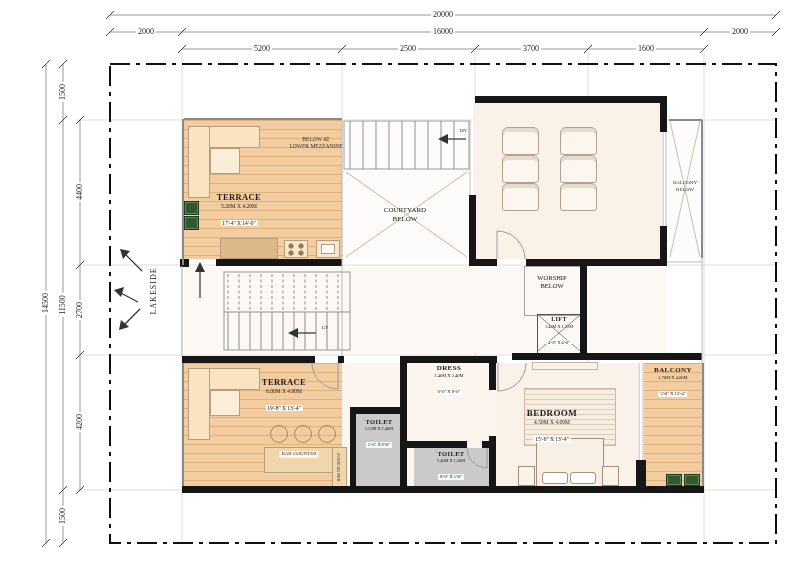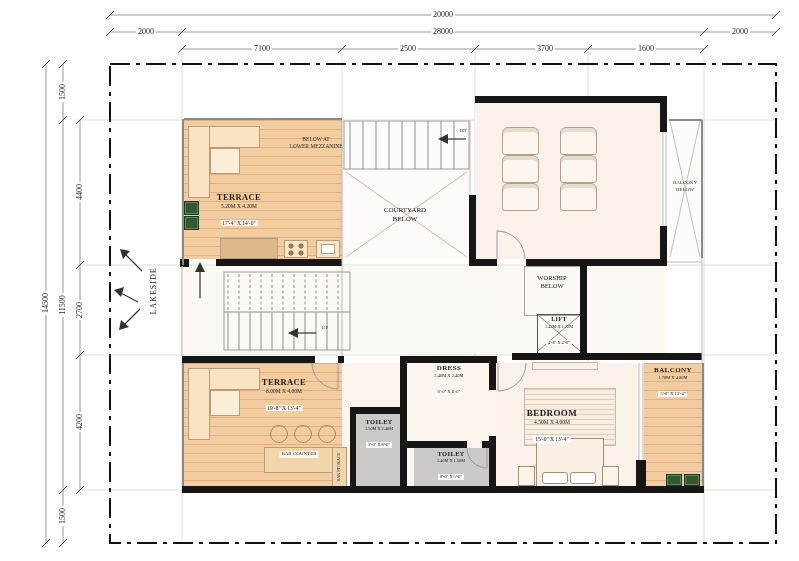--- a/index.html
+++ b/index.html
@@ -57,25 +57,25 @@
       <path d="M74,36 L82,28 M146,36 L154,28 M668,36 L676,28 M740,36 L748,28"></path>
       <path d="M146,53 L154,45 M306,53 L314,45 M439,53 L447,45 M552,53 L560,45 M668,53 L676,45"></path>
       <path d="M10,68 L18,60 M10,547 L18,539"></path>
       <path d="M27,68 L35,60 M27,124 L35,116 M27,494 L35,486 M27,547 L35,539"></path>
       <path d="M44,124 L52,116 M44,269 L52,261 M44,359 L52,351 M44,494 L52,486"></path>
     </g>
   </svg>
 
   <div class="dt" style="left:411px;top:15px;">20000</div>
   <div class="dt" style="left:114px;top:32px;">2000</div>
-  <div class="dt" style="left:411px;top:32px;">28000</div>
+  <div class="dt" style="left:411px;top:32px;">16000</div>
   <div class="dt" style="left:708px;top:32px;">2000</div>
-  <div class="dt" style="left:230px;top:49px;">7100</div>
+  <div class="dt" style="left:230px;top:49px;">5200</div>
   <div class="dt" style="left:376px;top:49px;">2500</div>
-  <div class="dt" style="left:513px;top:49px;">3700</div>
+  <div class="dt" style="left:499px;top:49px;">3700</div>
   <div class="dt" style="left:614px;top:49px;">1600</div>
 
   <div class="dt dtv" style="left:14px;top:303px;">14500</div>
   <div class="dt dtv" style="left:31px;top:92px;">1500</div>
   <div class="dt dtv" style="left:31px;top:305px;">11500</div>
   <div class="dt dtv" style="left:31px;top:516px;">1500</div>
   <div class="dt dtv" style="left:48px;top:192px;">4400</div>
   <div class="dt dtv" style="left:48px;top:310px;">2700</div>
   <div class="dt dtv" style="left:48px;top:422px;">4200</div>
 

